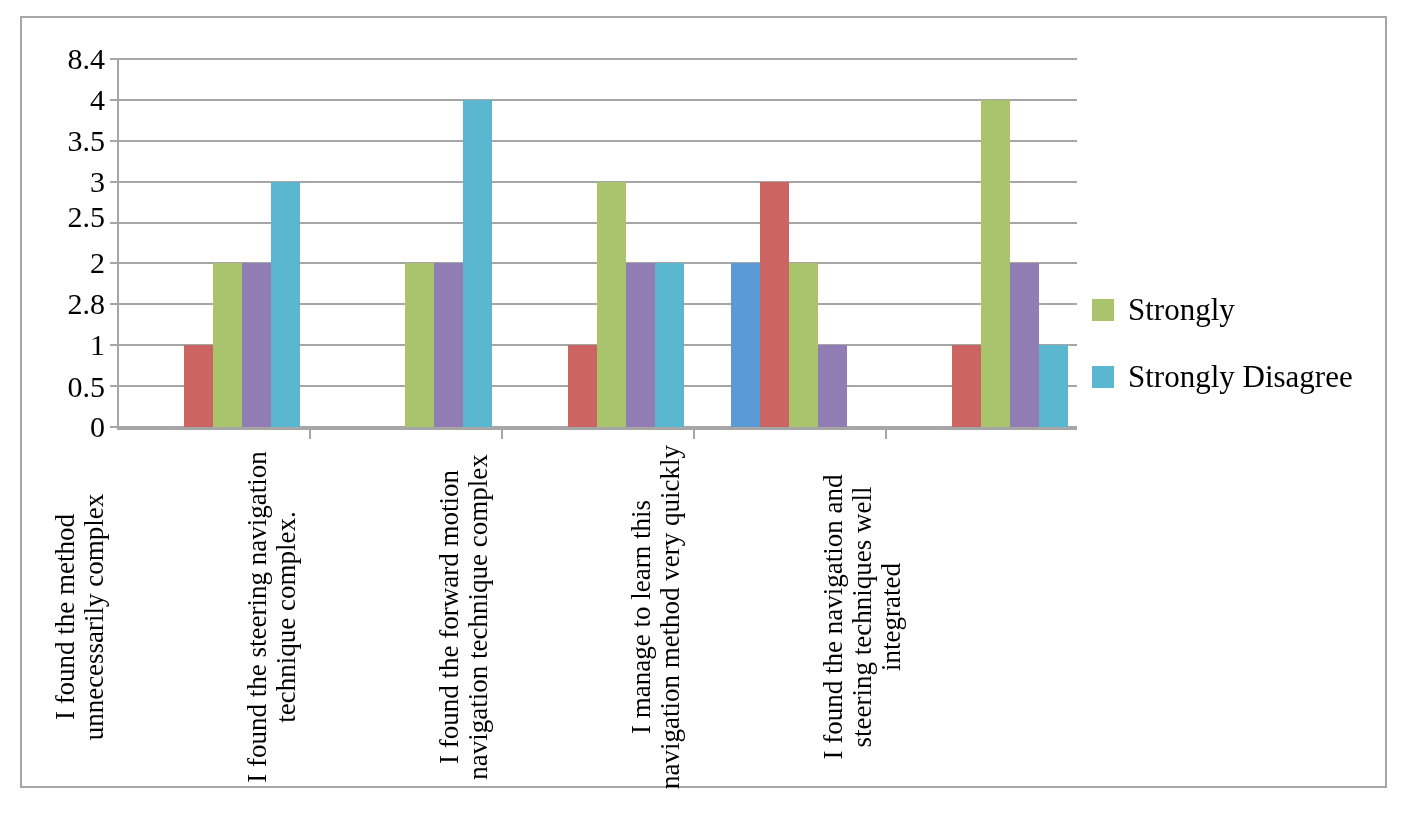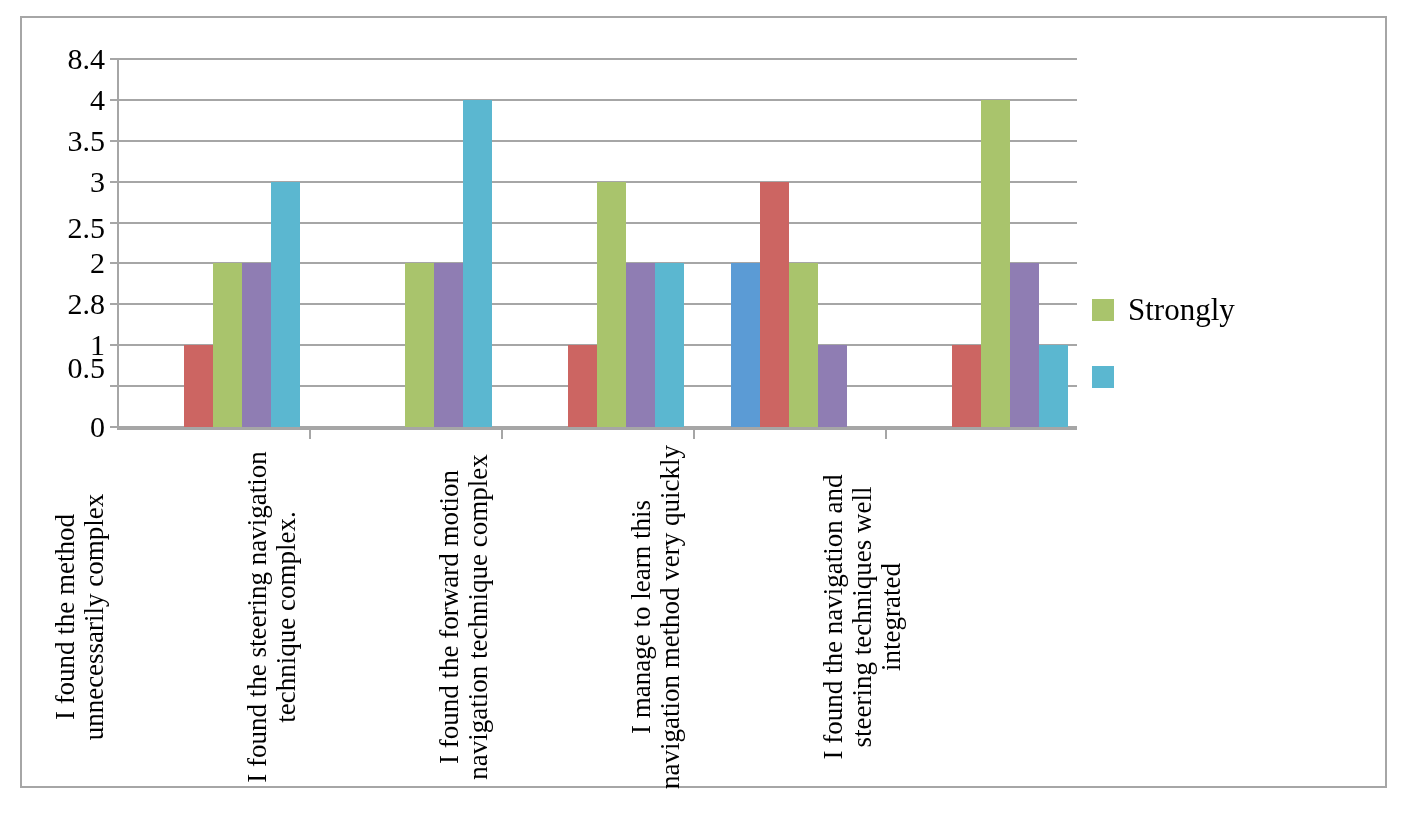--- a/index.html
+++ b/index.html
@@ -146,33 +146,33 @@
 
   <div id="plot-area">
     <div class="y-axis-line"></div>
     <div class="x-axis-line"></div>
     <div id="gridlines">
         <div class="gridline" style="top: 367px;"></div>
         <div class="y-tick-mark" style="top: 367px;"></div>
         <div class="y-label" style="top: 368px;">0</div>
         <div class="gridline" style="top: 326.111px;"></div>
         <div class="y-tick-mark" style="top: 326.111px;"></div>
-        <div class="y-label" style="top: 309px;">0.5</div>
+        <div class="y-label" style="top: 328px;">0.5</div>
         <div class="gridline" style="top: 285.222px;"></div>
         <div class="y-tick-mark" style="top: 285.222px;"></div>
         <div class="y-label" style="top: 286.222px;">1</div>
         <div class="gridline" style="top: 244.333px;"></div>
         <div class="y-tick-mark" style="top: 244.333px;"></div>
         <div class="y-label" style="top: 245.333px;">2.8</div>
         <div class="gridline" style="top: 203.444px;"></div>
         <div class="y-tick-mark" style="top: 203.444px;"></div>
         <div class="y-label" style="top: 204.444px;">2</div>
         <div class="gridline" style="top: 162.556px;"></div>
         <div class="y-tick-mark" style="top: 162.556px;"></div>
-        <div class="y-label" style="top: 169px; text-align: right;">2.5</div>
+        <div class="y-label" style="top: 158px; text-align: right;">2.5</div>
         <div class="gridline" style="top: 121.667px;"></div>
         <div class="y-tick-mark" style="top: 121.667px;"></div>
         <div class="y-label" style="top: 122.667px;">3</div>
         <div class="gridline" style="top: 80.7778px;"></div>
         <div class="y-tick-mark" style="top: 80.7778px;"></div>
         <div class="y-label" style="top: 81.7778px;">3.5</div>
         <div class="gridline" style="top: 39.8889px;"></div>
         <div class="y-tick-mark" style="top: 39.8889px;"></div>
         <div class="y-label" style="top: 40.8889px;">4</div>
         <div class="gridline" style="top: -1px;"></div>
@@ -277,16 +277,17 @@
       </div>
   </div>
 
   <div id="legend">
       <div class="legend-item">
         <span class="legend-swatch" style="background: rgb(169, 196, 108);"></span>
         <span class="legend-text">Strongly</span>
       </div>
       <div class="legend-item">
         <span class="legend-swatch" style="background: rgb(91, 183, 208);"></span>
+        <span class="legend-text">Strongly Disagree</span>
       </div>
     </div>
 
 </div>
 
 </body></html>

